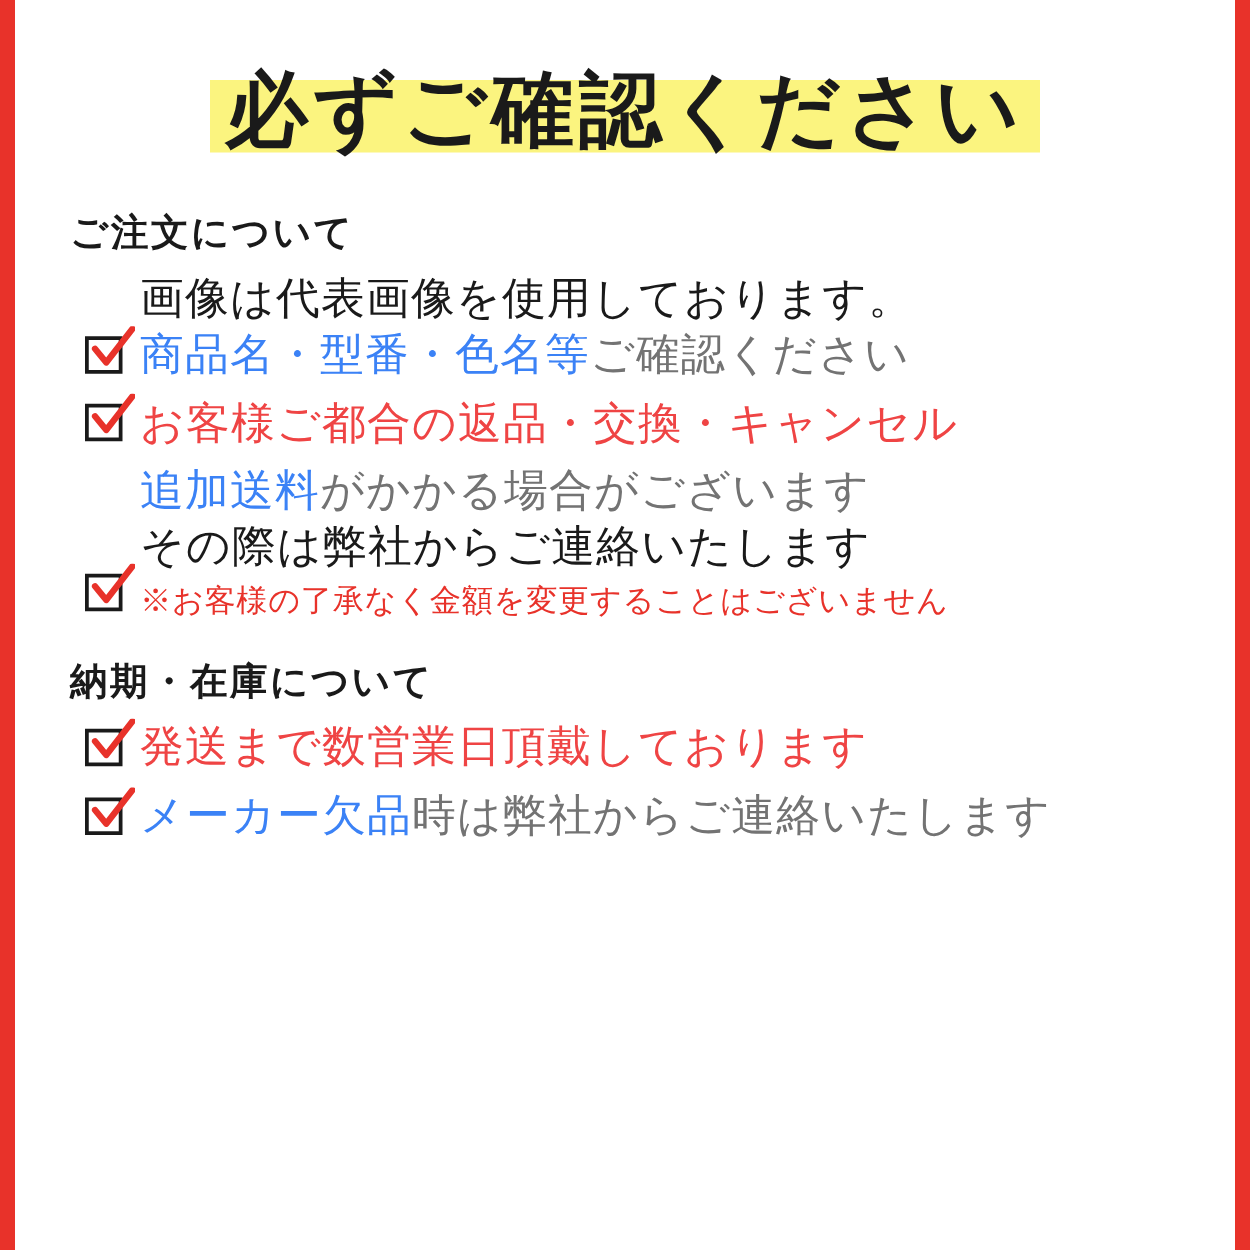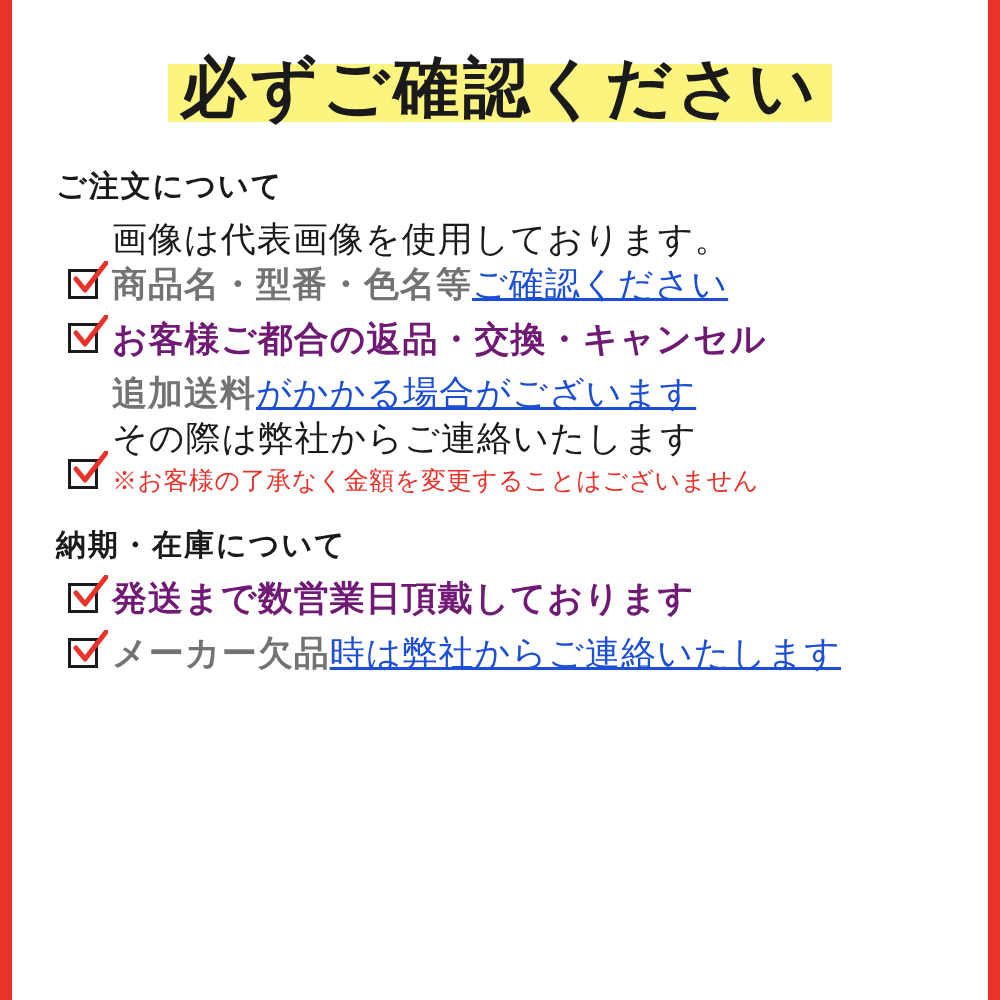--- a/index.html
+++ b/index.html
@@ -119,31 +119,31 @@
   }
   .line {
     font-family: "DejaVu Serif", "Liberation Serif", serif;
     font-size: 35px;
     line-height: 1.28;
     letter-spacing: 1px;
     color: #1a1a1a;
     white-space: nowrap;
   }
   .line.bold-red {
-    font-weight: bold;
-    color: #701a75;
+    font-weight: normal;
+    color: #ef4444;
   }
   .line.small-red {
     font-size: 25px;
     color: #e8322a;
     letter-spacing: 0.5px;
     margin-top: 4px;
   }
-  .red { color: #737373; font-weight: bold; }
-  .blk { color: #1d4ed8; font-weight: normal; text-decoration: underline; }
+  .red { color: #3b82f6; font-weight: normal; }
+  .blk { color: #737373; font-weight: normal; }
 </style>
 </head>
 <body>
 
 <div class="page">
   <div class="edge-bar left"></div>
   <div class="edge-bar right"></div>
 
   <div class="content">
 

